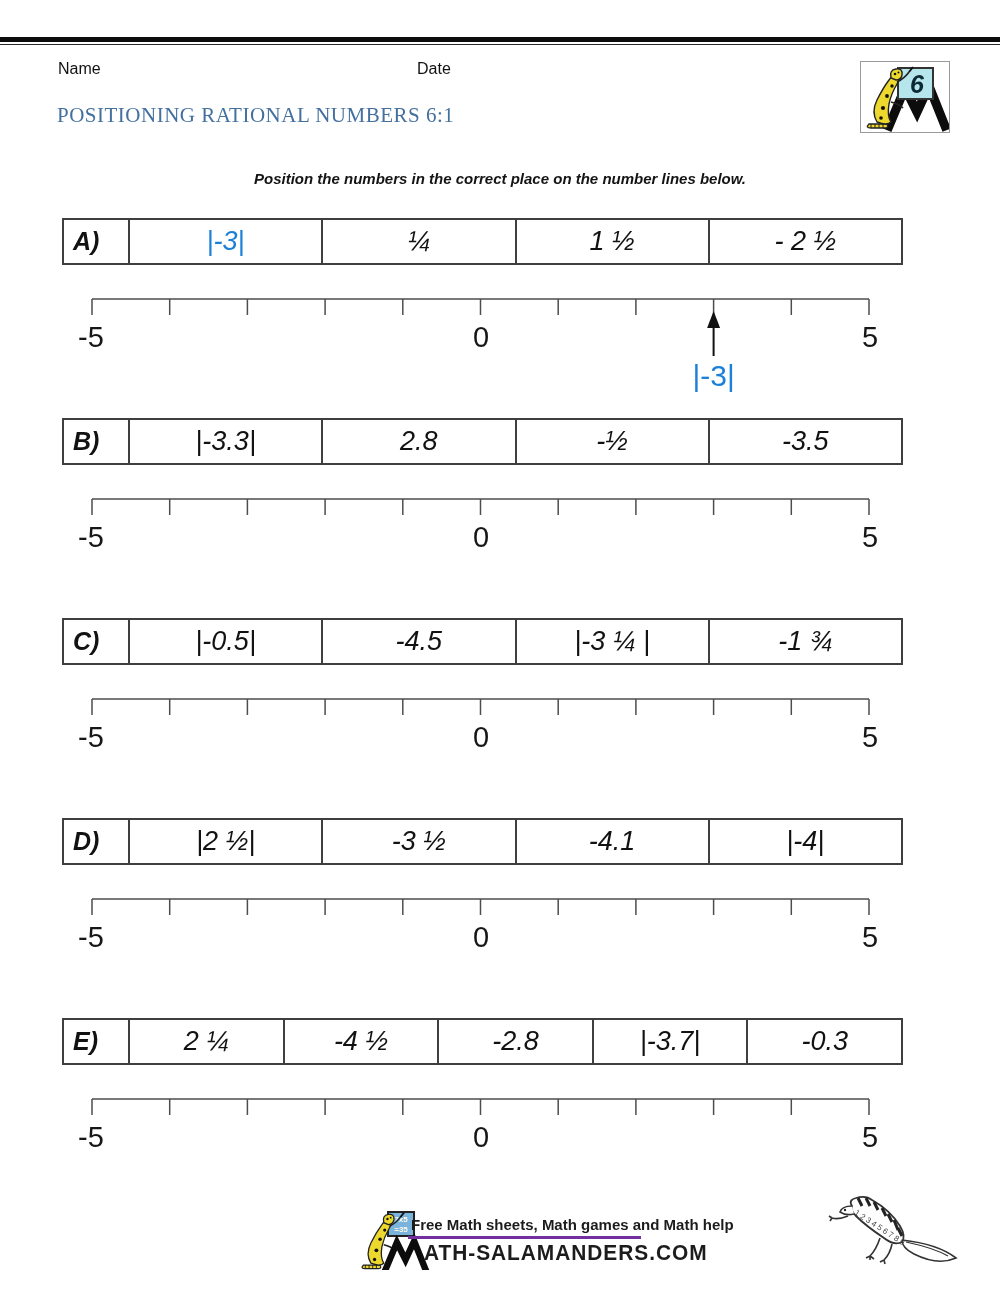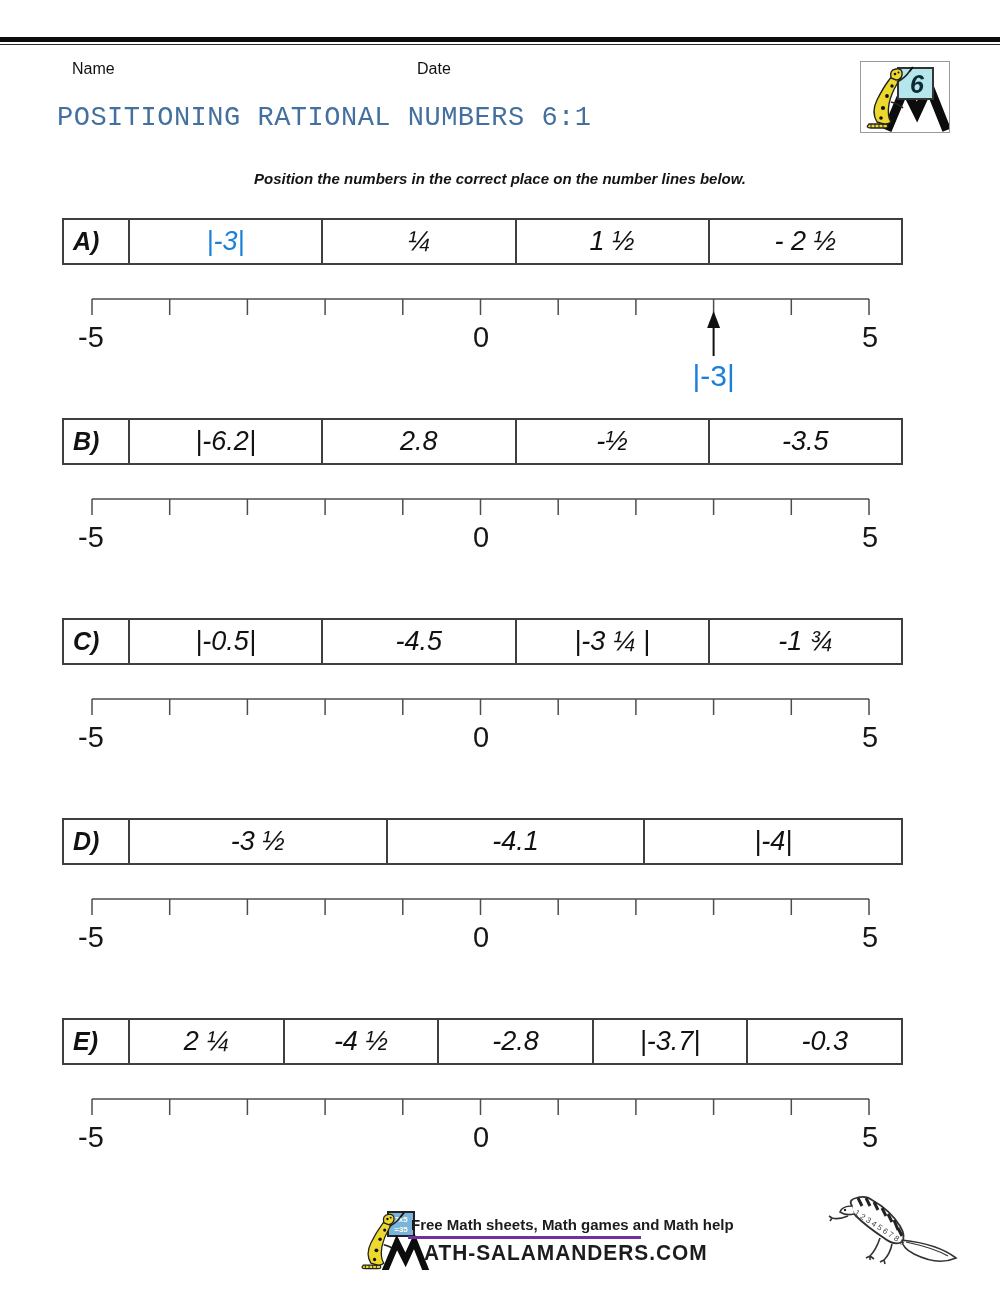--- a/index.html
+++ b/index.html
@@ -6,27 +6,27 @@
   body{
     width:1000px;height:1294px;position:relative;background:#ffffff;
     font-family:"Liberation Sans",sans-serif;color:#161616;overflow:hidden;
   }
   .abs{position:absolute;}
   
   #top-rule-thick{left:0;top:37px;width:1000px;height:5px;background:#0d0d0d;}
   #top-rule-thin{left:0;top:44px;width:1000px;height:1px;background:#2a2a2a;}
   
   .hdr-label{top:60px;font-size:16px;color:#111;}
-  #name-label{left:58px;margin-left:14px;}
+  #name-label{left:58px;}
   #date-label{left:417px;text-align:right;}
   #logo-box{left:860px;top:61px;width:88px;height:70px;border:1px solid #9a9a9a;background:#fff;}
   
   #page-title{
-    left:57px;top:103px;font-family:Liberation Mono, monospace;
-    font-size:27px;color:#44709f;letter-spacing:.5px;white-space:nowrap;text-align:center;
+    left:57px;top:103px;font-family:Liberation Serif, serif;
+    font-size:21px;color:#44709f;letter-spacing:.5px;white-space:nowrap;text-align:center;
   }
   
   #instruction{
     left:0;top:170px;width:1000px;text-align:center;
     font-style:italic;font-weight:600;font-size:15px;color:#141414;
   }
   
   .num-table{
     left:62px;width:841px;height:47px;display:flex;box-sizing:border-box;
     border:2px solid #3f3f3f;background:#fff;
@@ -126,21 +126,21 @@
       <line x1="869" y1="9" x2="869" y2="25" stroke="#4d4d4d" stroke-width="1.5"></line>
       <text x="91" y="57" font-size="29" fill="#161616" text-anchor="middle">-5</text>
       <text x="481" y="57" font-size="29" fill="#161616" text-anchor="middle">0</text>
       <text x="870" y="57" font-size="29" fill="#161616" text-anchor="middle">5</text>
       <line x1="713.6" y1="66" x2="713.6" y2="34" stroke="#111" stroke-width="2"></line>
       <polygon points="713.6,21 707.1,38 720.1,38" fill="#111"></polygon>
       <text x="713.6" y="96" font-size="30" fill="#1b80d8" text-anchor="middle">|-3|</text>
     </svg>
     <div class="abs num-table" style="top: 418px;">
       <div class="cell label-cell">B)</div>
-      <div class="cell value-cell">|-6.2|</div>
+      <div class="cell value-cell">|-3.3|</div>
       <div class="cell value-cell">2.8</div>
       <div class="cell value-cell">-½</div>
       <div class="cell value-cell">-3.5</div>
     </div>
     <svg width="1000" height="105" viewBox="0 0 1000 105" class="abs" style="left: 0px; top: 490px;">
       <line x1="92" y1="9" x2="869" y2="9" stroke="#4d4d4d" stroke-width="1.5"></line>
       <line x1="92" y1="9" x2="92" y2="25" stroke="#4d4d4d" stroke-width="1.5"></line>
       <line x1="169.7" y1="9" x2="169.7" y2="25" stroke="#4d4d4d" stroke-width="1.5"></line>
       <line x1="247.4" y1="9" x2="247.4" y2="25" stroke="#4d4d4d" stroke-width="1.5"></line>
       <line x1="325.1" y1="9" x2="325.1" y2="25" stroke="#4d4d4d" stroke-width="1.5"></line>
@@ -174,20 +174,21 @@
       <line x1="635.9" y1="9" x2="635.9" y2="25" stroke="#4d4d4d" stroke-width="1.5"></line>
       <line x1="713.6" y1="9" x2="713.6" y2="25" stroke="#4d4d4d" stroke-width="1.5"></line>
       <line x1="791.3" y1="9" x2="791.3" y2="25" stroke="#4d4d4d" stroke-width="1.5"></line>
       <line x1="869" y1="9" x2="869" y2="25" stroke="#4d4d4d" stroke-width="1.5"></line>
       <text x="91" y="57" font-size="29" fill="#161616" text-anchor="middle">-5</text>
       <text x="481" y="57" font-size="29" fill="#161616" text-anchor="middle">0</text>
       <text x="870" y="57" font-size="29" fill="#161616" text-anchor="middle">5</text>
     </svg>
     <div class="abs num-table" style="top: 818px;">
       <div class="cell label-cell">D)</div>
+      <div class="cell value-cell">|2 ½|</div>
       <div class="cell value-cell">-3 ½</div>
       <div class="cell value-cell">-4.1</div>
       <div class="cell value-cell">|-4|</div>
     </div>
     <svg width="1000" height="105" viewBox="0 0 1000 105" class="abs" style="left: 0px; top: 890px;">
       <line x1="92" y1="9" x2="869" y2="9" stroke="#4d4d4d" stroke-width="1.5"></line>
       <line x1="92" y1="9" x2="92" y2="25" stroke="#4d4d4d" stroke-width="1.5"></line>
       <line x1="169.7" y1="9" x2="169.7" y2="25" stroke="#4d4d4d" stroke-width="1.5"></line>
       <line x1="247.4" y1="9" x2="247.4" y2="25" stroke="#4d4d4d" stroke-width="1.5"></line>
       <line x1="325.1" y1="9" x2="325.1" y2="25" stroke="#4d4d4d" stroke-width="1.5"></line>

